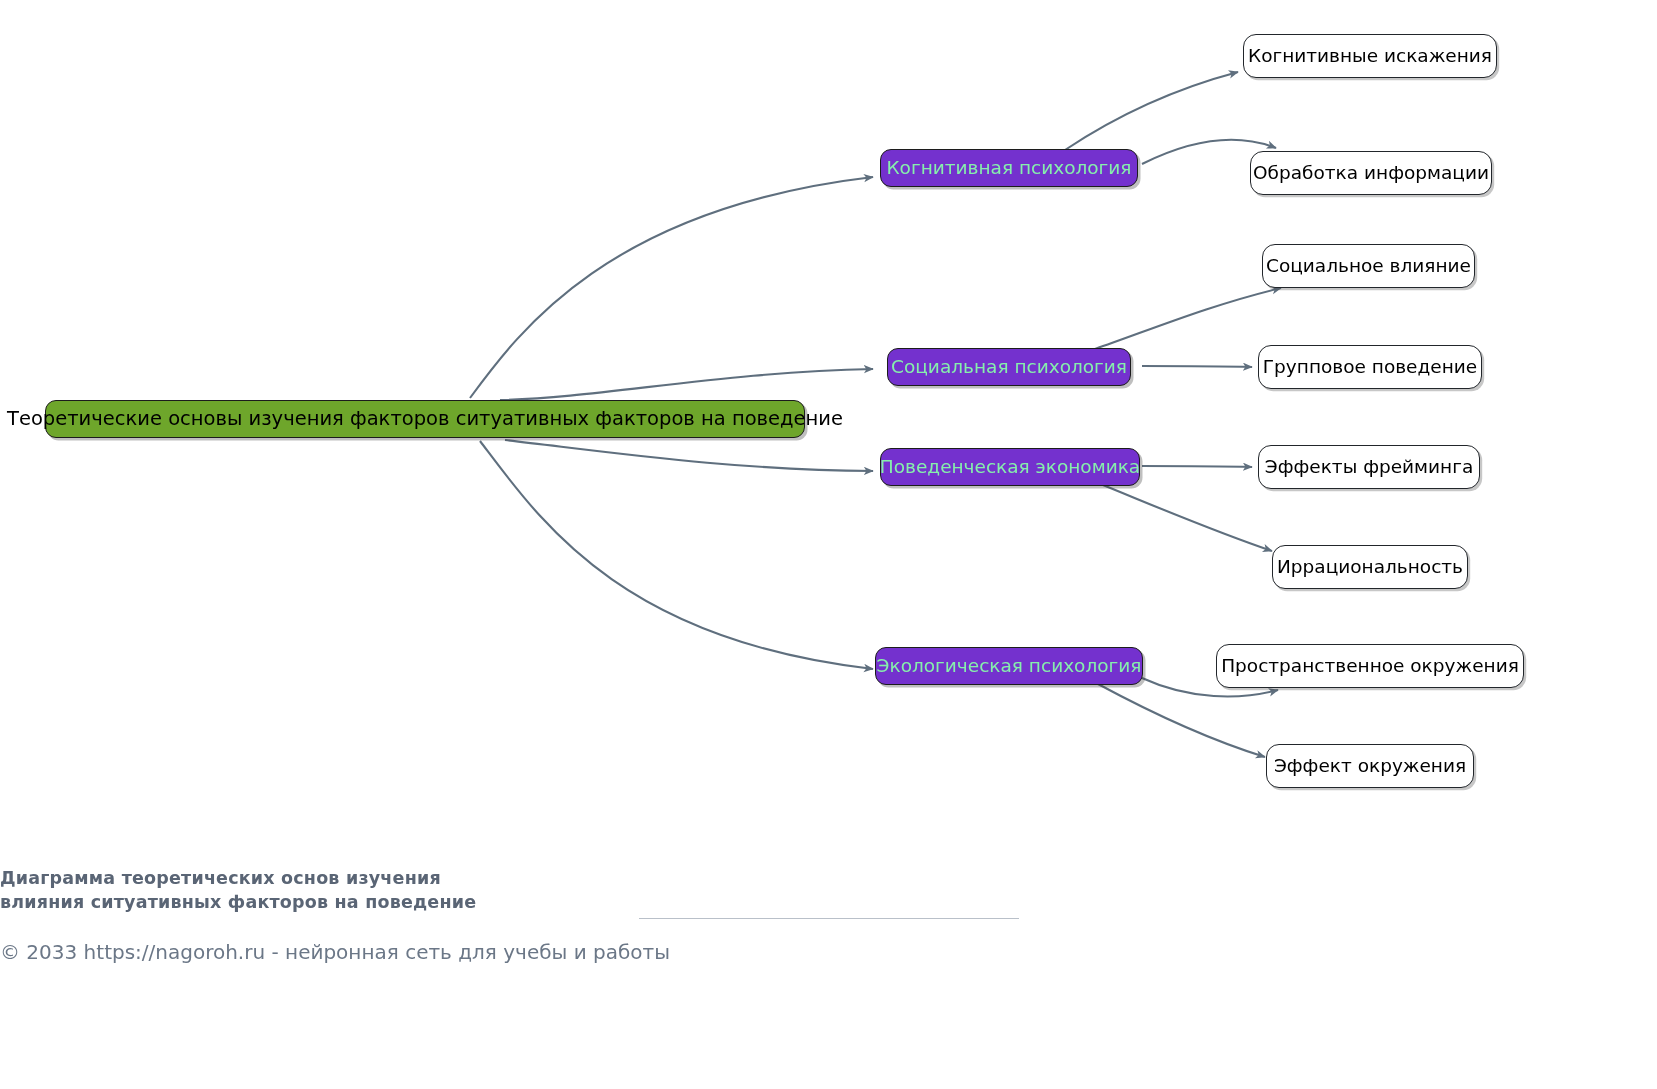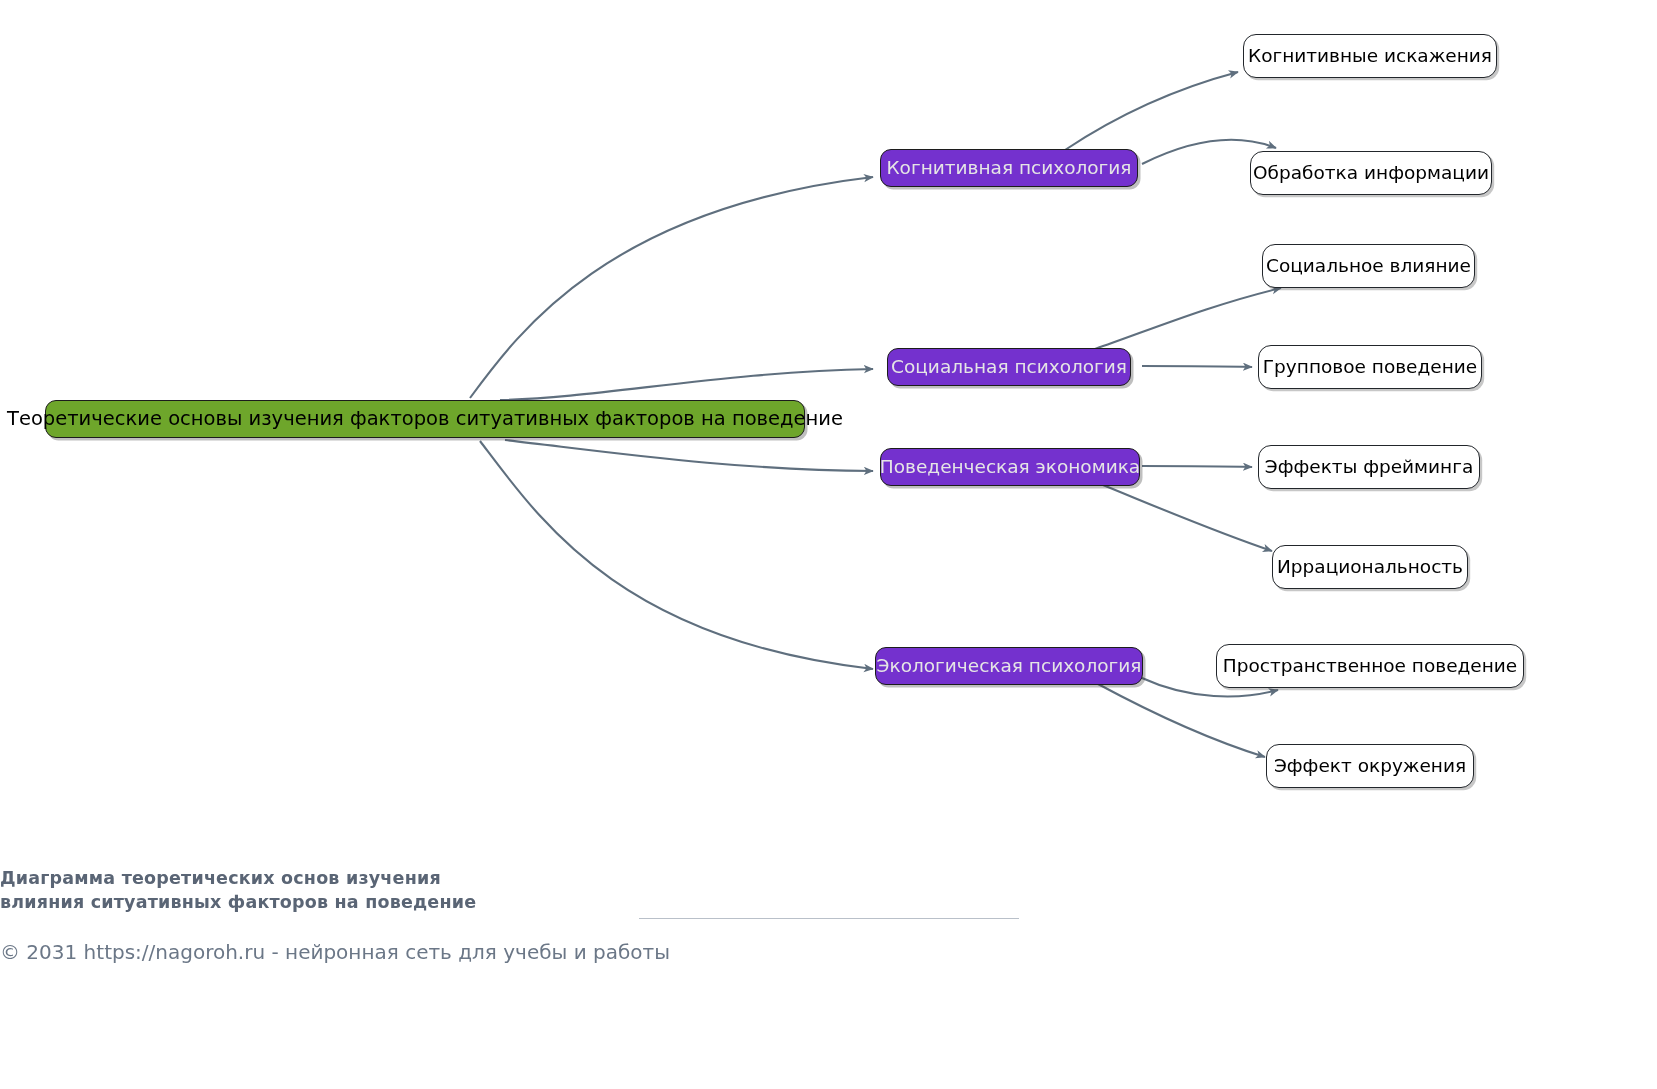--- a/index.html
+++ b/index.html
@@ -23,21 +23,21 @@
   .node-root{
     background:#6ea62b;
     border:1.6px solid #1c1c1c;
     color:#000000;
     font-size:19.5px;
     box-shadow:2.5px 2.5px 0 rgba(60,60,60,0.33);
   }
   .node-branch{
     background:#7431ce;
     border:1.6px solid #1c1c1c;
-    color:#e5e5e5;
+    color:#86efac;
     font-size:18.5px;
     box-shadow:2.5px 2.5px 0 rgba(60,60,60,0.33);
   }
   .node-leaf{
     background:#ffffff;
     border:1.7px solid #22262b;
     color:#000000;
     font-size:18.5px;
     border-radius:13px;
     box-shadow:2.2px 2.2px 0 rgba(70,70,70,0.30);
@@ -129,26 +129,26 @@
     <span>Эффекты фрейминга</span>
   </div>
   <div class="node node-leaf" style="left:1272px;top:545px;width:196px;height:44px;">
     <span>Иррациональность</span>
   </div>
 
   <div class="node node-branch" style="left:875px;top:647px;width:268px;height:38px;">
     <span>Экологическая психология</span>
   </div>
   <div class="node node-leaf" style="left:1216px;top:644px;width:308px;height:44px;">
-    <span>Пространственное поведение</span>
+    <span>Пространственное окружения</span>
   </div>
   <div class="node node-leaf" style="left:1266px;top:744px;width:208px;height:44px;">
     <span>Эффект окружения</span>
   </div>
 
   <div class="footer caption">
     <div>Диаграмма теоретических основ изучения</div>
     <div>влияния ситуативных факторов на поведение</div>
   </div>
   <div class="divider"></div>
-  <div class="footer copyright">© 2031 https://nagoroh.ru - нейронная сеть для учебы и работы</div>
+  <div class="footer copyright">© 2033 https://nagoroh.ru - нейронная сеть для учебы и работы</div>
 
 </div>
 
 </body></html>

